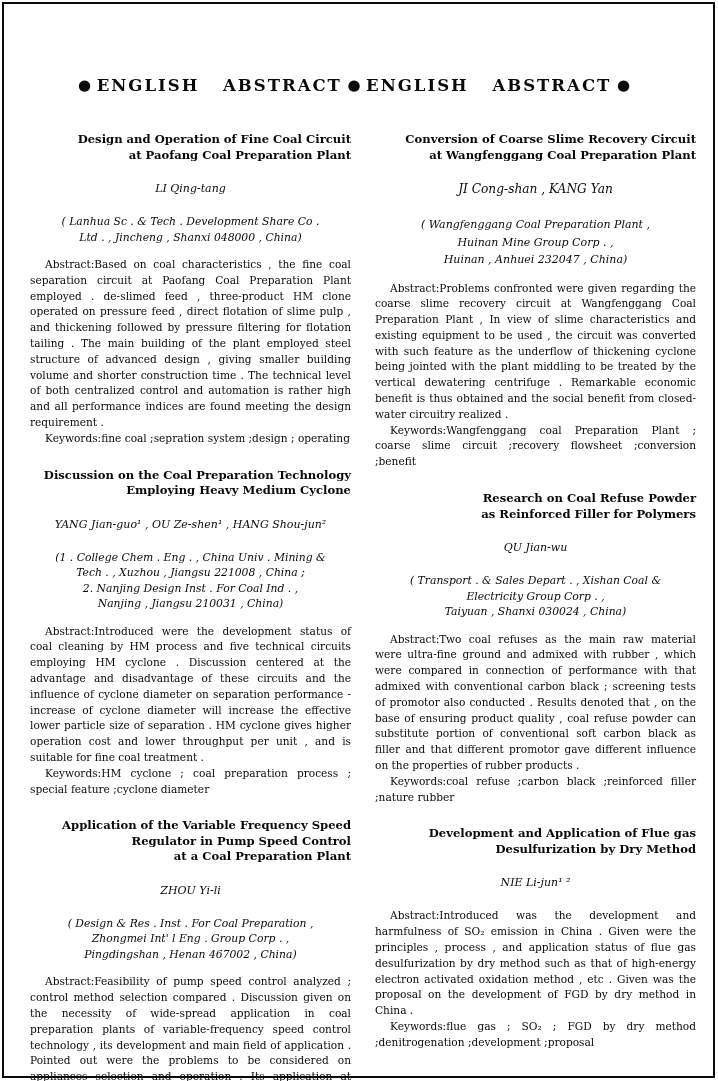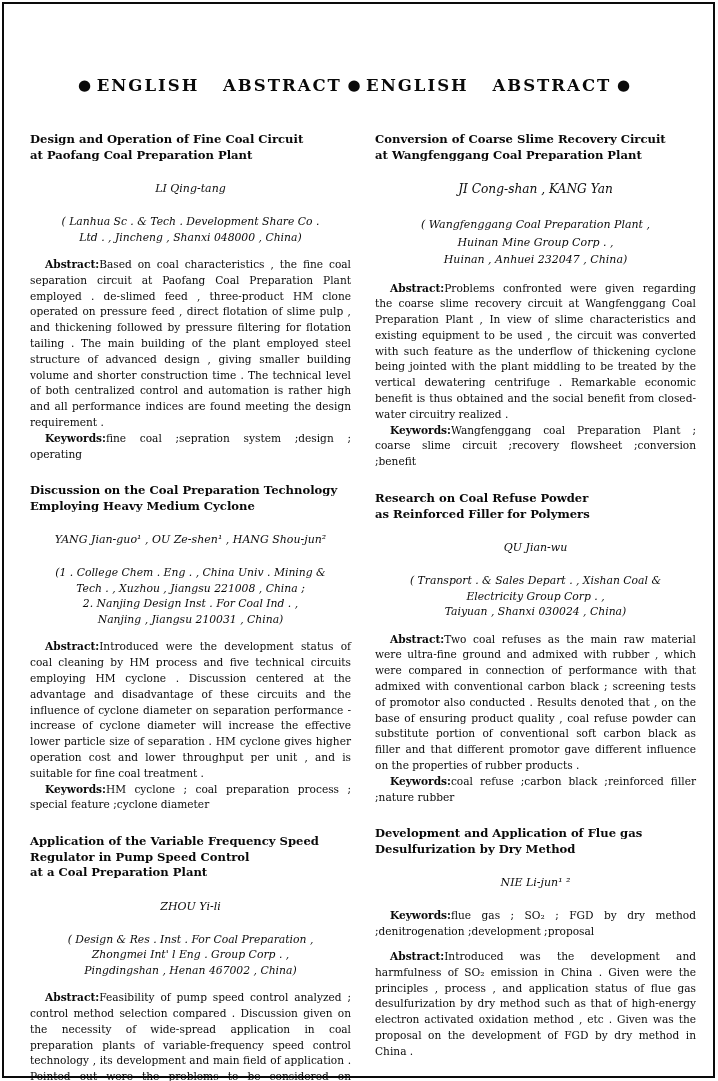--- a/index.html
+++ b/index.html
@@ -21,39 +21,39 @@
     font-weight:bold; font-size:16.5px; letter-spacing:2px; word-spacing:16px;
     color:#0a0a0a; white-space:nowrap;text-align:center;
   }
   .content {
     position:absolute; left:30px; right:22px; top:132px;
     display:flex; gap:24px;
   }
   .col { flex:1; min-width:0; }
   .article { margin-bottom:21px; }
   .article .title {
-    text-align:left; font-weight:bold; font-size:11.6px; line-height:15.5px;
+    text-align:right; font-weight:bold; font-size:11.6px; line-height:15.5px;
     white-space:pre-line; margin:0 0 3px 0; color:#0a0a0a;
   }
   .article .authors {
     text-align:center; font-style:italic; font-size:11px; line-height:15px;
     margin:18px; color:#0a0a0a;
   }
   .article .affil {
     text-align:center; font-style:italic; font-size:10.8px; line-height:15.5px;
     white-space:pre-line; margin:12px; color:#0a0a0a;
   }
   .article.big-affil .authors { font-size:12.2px; line-height:17px; }
   .article.big-affil .affil   { font-size:11px; line-height:17.5px; }
   .article .para {
     margin:9px 0 0 0; font-size:10.6px; line-height:15.8px;
     text-align:justify; text-indent:15px; color:#0a0a0a;
     overflow-wrap:break-word;
   }
-  .article .para .lbl { font-weight:bold; }
+  .article .para .lbl { font-weight:normal; }
   .article .para.kw { margin-top:0; }
 </style>
 </head>
 <body>
 
 <div class="canvas">
   <div class="frame"></div>
 
   <div class="header">
     <span class="bullet">●</span>
@@ -124,20 +124,20 @@
 Electricity Group Corp . ,
 Taiyuan , Shanxi 030024 , China)</p>
         <p class="para"><span class="lbl">Abstract:</span><span>Two coal refuses as the main raw material were ultra-fine ground and admixed with rubber , which were compared in connection of performance with that admixed with conventional carbon black ; screening tests of promotor also conducted . Results denoted that , on the base of ensuring product quality , coal refuse powder can substitute portion of conventional soft carbon black as filler and that different promotor gave different influence on the properties of rubber products .</span></p>
         <p class="para kw"><span class="lbl">Keywords:</span><span>coal refuse ;carbon black ;reinforced filler ;nature rubber</span></p>
       </div>
 
       <div class="article">
         <p class="title">Development and Application of Flue gas
 Desulfurization by Dry Method</p>
         <p class="authors">NIE Li-jun¹ ²</p>
+        <p class="para"><span class="lbl">Abstract:</span><span>Introduced was the development and harmfulness of SO₂ emission in China . Given were the principles , process , and application status of flue gas desulfurization by dry method such as that of high-energy electron activated oxidation method , etc . Given was the proposal on the development of FGD by dry method in China .</span></p>
         <p class="para kw"><span class="lbl">Keywords:</span><span>flue gas ; SO₂ ; FGD by dry method ;denitrogenation ;development ;proposal</span></p>
-        <p class="para"><span class="lbl">Abstract:</span><span>Introduced was the development and harmfulness of SO₂ emission in China . Given were the principles , process , and application status of flue gas desulfurization by dry method such as that of high-energy electron activated oxidation method , etc . Given was the proposal on the development of FGD by dry method in China .</span></p>
       </div>
 
     </div>
 
   </div>
 </div>
 
 </body></html>

